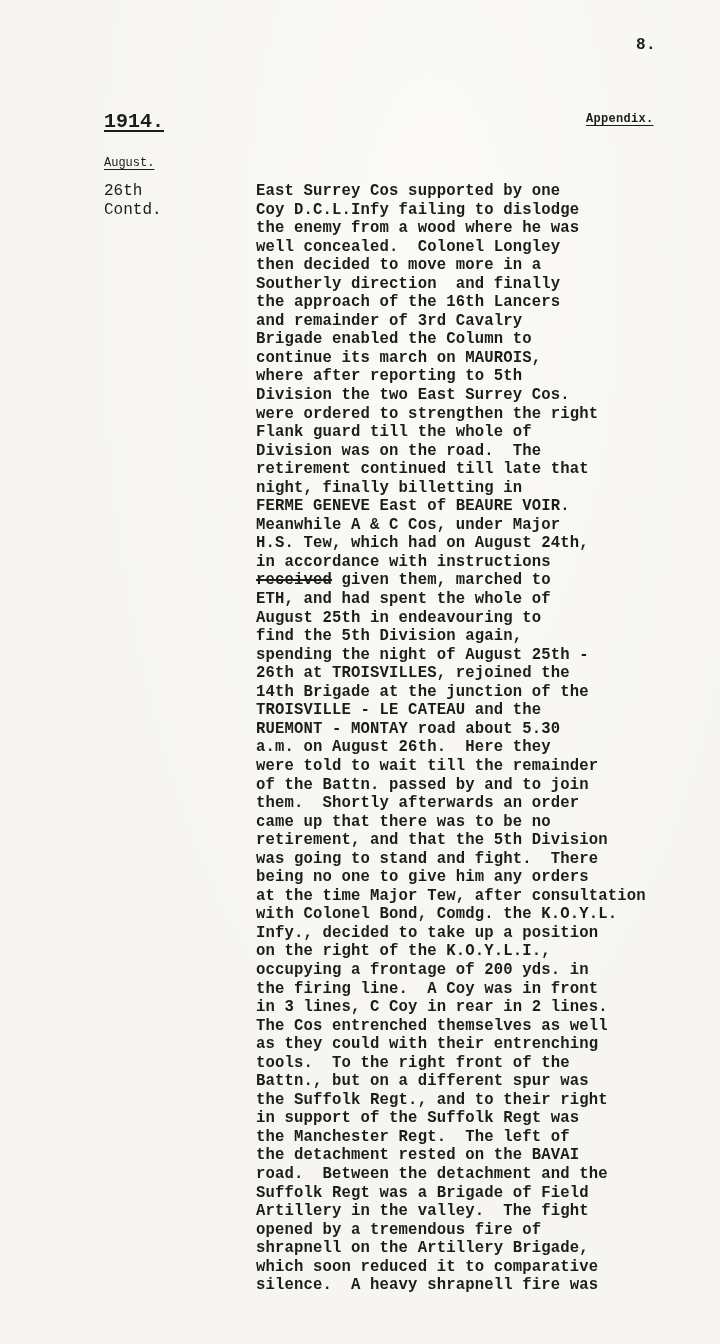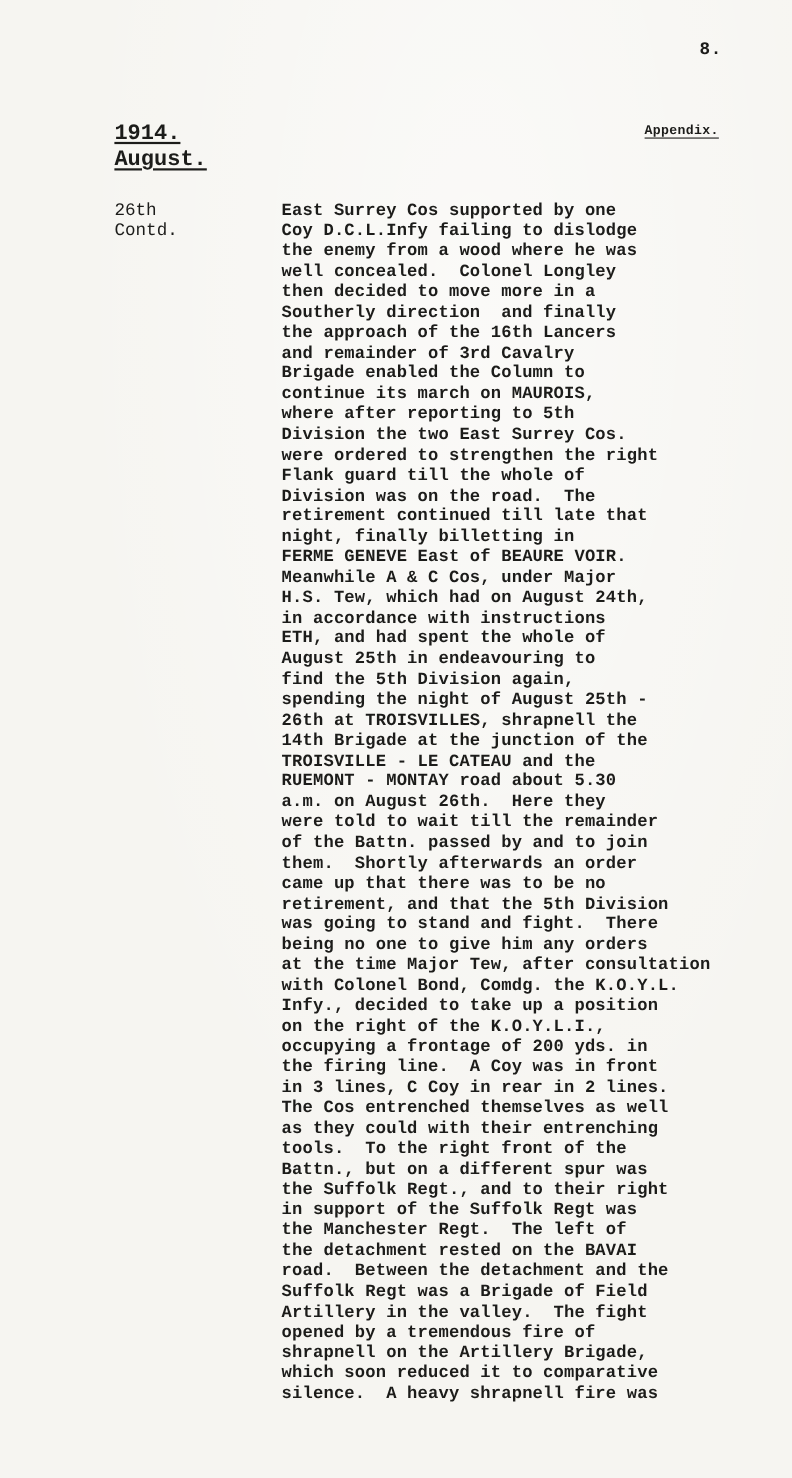--- a/index.html
+++ b/index.html
@@ -46,23 +46,23 @@
       top: 112px;
       font-size: 12px;
       font-weight: bold;
       text-decoration: underline;
       text-underline-offset: 3px;
       letter-spacing: 0.3px;
     }
     .month {
       position: absolute;
       left: 104px;
-      top: 134px;
-      font-size: 20px;
-      font-weight: bold;
+      top: 156px;
+      font-size: 12px;
+      font-weight: normal;
       text-decoration: underline;
       text-underline-offset: 3px;
     }
     .date-col {
       position: absolute;
       left: 104px;
       top: 182px;
       font-size: 16px;
       font-weight: normal;
       line-height: 18.5px;
@@ -117,25 +117,26 @@
     <span class="line">Division the two East Surrey Cos.</span>
     <span class="line">were ordered to strengthen the right</span>
     <span class="line">Flank guard till the whole of</span>
     <span class="line">Division was on the road.  The</span>
     <span class="line">retirement continued till late that</span>
     <span class="line">night, finally billetting in</span>
     <span class="line">FERME GENEVE East of BEAURE VOIR.</span>
     <span class="line">Meanwhile A &amp; C Cos, under Major</span>
     <span class="line">H.S. Tew, which had on August 24th,</span>
     <span class="line">in accordance with instructions</span>
+    <span class="line"><span class="strike">received</span><span> given them, marched to</span></span>
     <span class="line">ETH, and had spent the whole of</span>
     <span class="line">August 25th in endeavouring to</span>
     <span class="line">find the 5th Division again,</span>
     <span class="line">spending the night of August 25th -</span>
-    <span class="line">26th at TROISVILLES, shrapnell the</span>
+    <span class="line">26th at TROISVILLES, rejoined the</span>
     <span class="line">14th Brigade at the junction of the</span>
     <span class="line">TROISVILLE - LE CATEAU and the</span>
     <span class="line">RUEMONT - MONTAY road about 5.30</span>
     <span class="line">a.m. on August 26th.  Here they</span>
     <span class="line">were told to wait till the remainder</span>
     <span class="line">of the Battn. passed by and to join</span>
     <span class="line">them.  Shortly afterwards an order</span>
     <span class="line">came up that there was to be no</span>
     <span class="line">retirement, and that the 5th Division</span>
     <span class="line">was going to stand and fight.  There</span>

